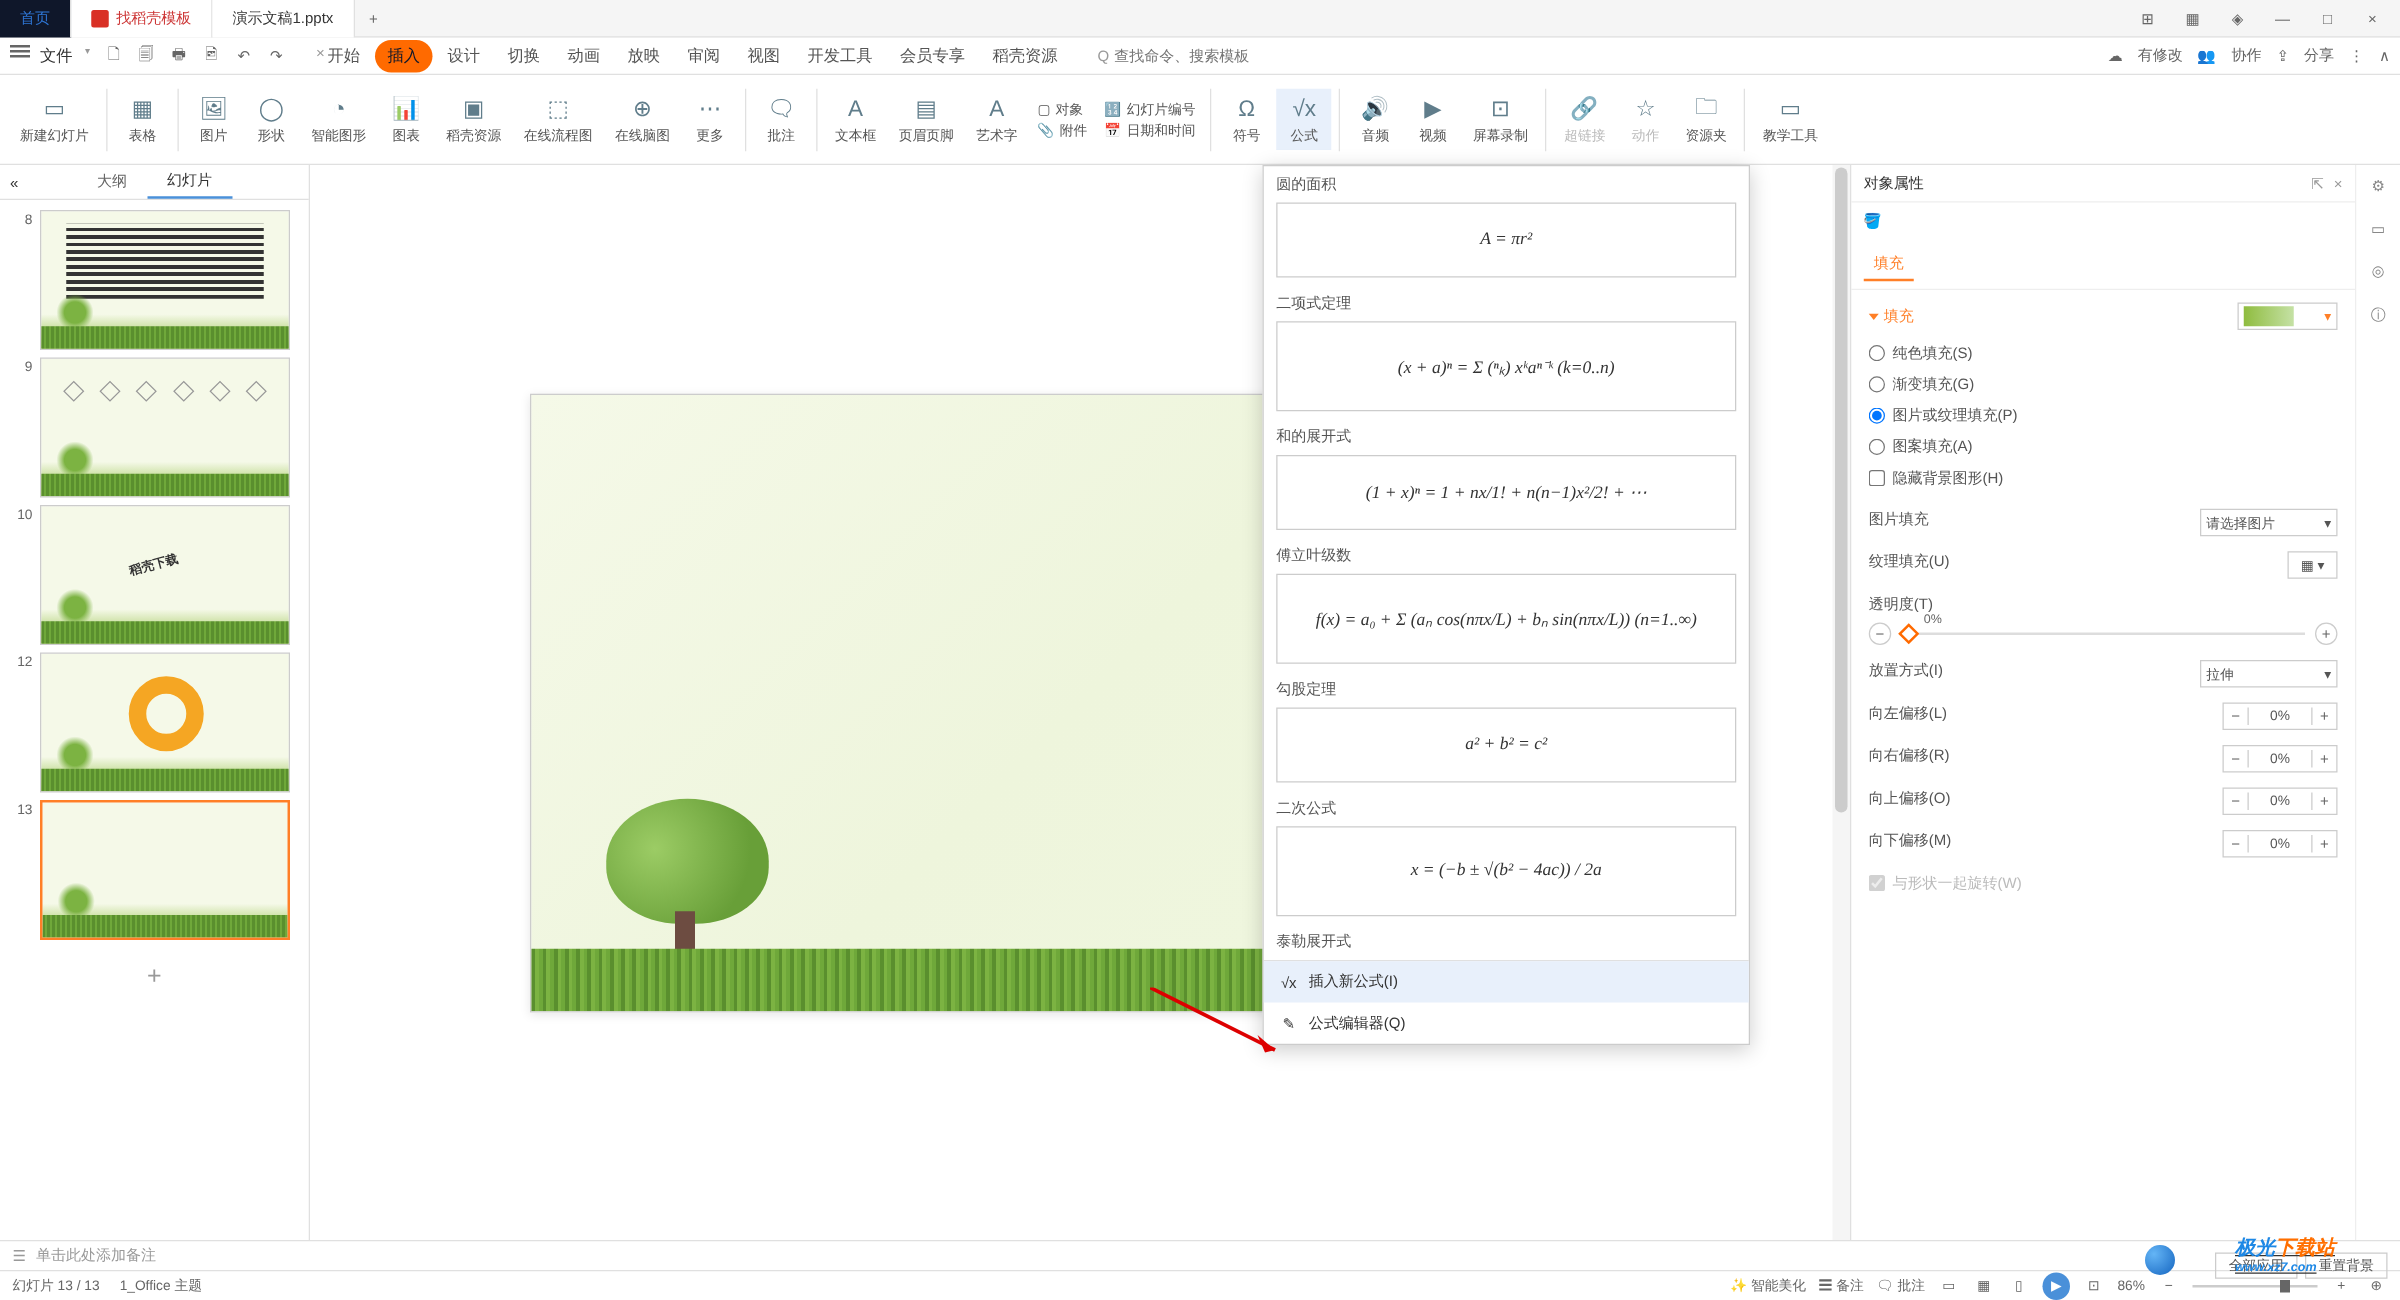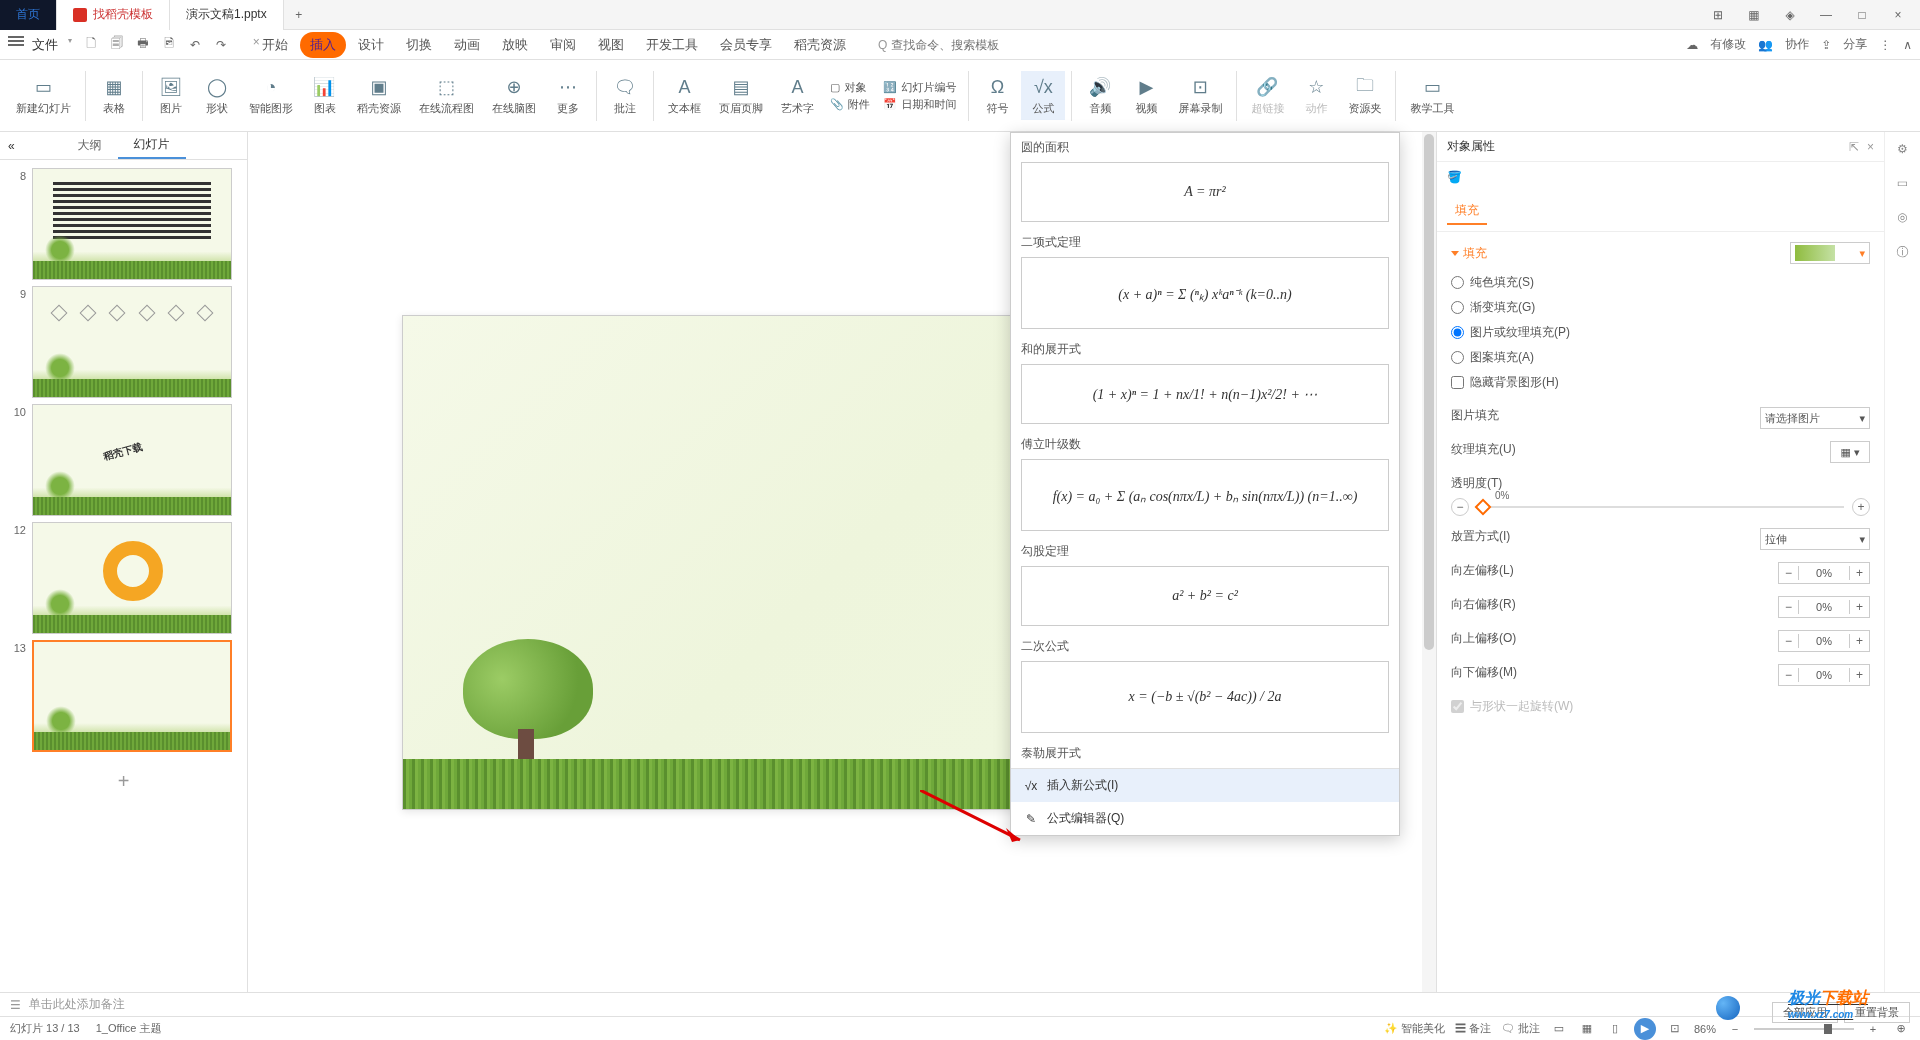--- a/index.html
+++ b/index.html
@@ -24,21 +24,21 @@
 .menubar { height: 30px; display: flex; align-items: center; padding: 0 8px; border-bottom: 1px solid #e0e0e0; gap: 2px; }
 .menu-left { display: flex; align-items: flex-start; gap: 4px; }
 .hamburger { width: 16px; display: flex; flex-direction: column; gap: 2px; }
 .hamburger span { height: 2px; background: #666; }
 .menu-file { font-size: 13px; padding: 0 4px; }
 .dropdown-arrow { font-size: 8px; color: #999; margin-left: 2px; }
 .menu-icons { display: flex; gap: 8px; margin-left: 8px; }
 .menu-icon { width: 18px; height: 18px; color: #666; display: flex; align-items: center; justify-content: center; }
 .menu-tabs { display: flex; gap: 2px; margin-left: 20px; }
 .menu-tab { padding: 4px 10px; font-size: 13px; color: #555; }
-.menu-tab.active { background: #ff6a00; color: #4c1d95; border-radius: 13px; }
+.menu-tab.active { background: #ff6a00; color: #0f172a; border-radius: 13px; }
 .search-box { margin-left: 20px; display: flex; align-items: center; color: #999; gap: 4px; }
 .search-box input { border: none; outline: none; font-size: 12px; width: 120px; }
 .menu-right { margin-left: auto; display: flex; gap: 12px; align-items: center; color: #666; font-size: 12px; }
 
 
 .ribbon { height: 72px; display: flex; align-items: center; padding: 0 8px; border-bottom: 1px solid #e0e0e0; gap: 2px; }
 .ribbon-btn { display: flex; flex-direction: column; align-items: center; justify-content: center; padding: 4px 8px; gap: 2px; font-size: 11px; color: #555; min-width: 44px; }
 .ribbon-btn.active { background: #e8f0fb; }
 .ribbon-icon { width: 24px; height: 24px; display: flex; align-items: center; justify-content: center; color: #607d8b; font-size: 18px; }
 .ribbon-sep { width: 1px; height: 50px; background: #e0e0e0; margin: 0 4px; }
@@ -80,21 +80,21 @@
 .formula-dropdown { position: absolute; top: 132px; left: 1010px; width: 390px; background: #fff; border: 1px solid #ccc; box-shadow: 0 4px 16px rgba(0,0,0,0.2); z-index: 100; }
 .formula-section-title { padding: 6px 10px; font-size: 12px; color: #555; }
 .formula-box { margin: 0 10px 6px; border: 1px solid #ccc; height: 60px; display: flex; align-items: center; justify-content: center; font-family: "Cambria Math", serif; font-size: 14px; font-style: italic; }
 .formula-box.tall { height: 72px; }
 .formula-menu-item { padding: 8px 12px; display: flex; align-items: center; gap: 8px; font-size: 12px; }
 .formula-menu-item.highlight { background: #e8f0fb; }
 .formula-menu-icon { width: 16px; height: 16px; display: flex; align-items: center; justify-content: center; }
 .red-arrow { position: absolute; top: 790px; left: 920px; z-index: 101; width: 120px; height: 60px; }
 
 
-.props-panel { width: 484px; border-left: 1px solid #e0e0e0; display: flex; }
+.props-panel { width: 440px; border-left: 1px solid #e0e0e0; display: flex; }
 .props-main { flex: 1; padding: 0; }
 .props-header { height: 30px; display: flex; align-items: center; padding: 0 10px; border-bottom: 1px solid #eee; font-size: 12px; justify-content: space-between; }
 .props-header-icons { display: flex; gap: 8px; color: #999; }
 .props-icon-tab { padding: 8px 10px; }
 .props-tab-row { display: flex; padding: 6px 10px; border-bottom: 1px solid #eee; }
 .props-tab { padding: 4px 8px; font-size: 12px; color: #ff7f27; border-bottom: 2px solid #ff7f27; }
 .props-section { padding: 10px 14px; }
 .props-section-title { color: #ff7f27; font-size: 12px; margin-bottom: 10px; display: flex; align-items: center; gap: 4px; }
 .triangle-down { width: 0; height: 0; border-left: 4px solid transparent; border-right: 4px solid transparent; border-top: 5px solid #ff7f27; }
 .radio-group { display: flex; flex-direction: column; gap: 8px; margin-bottom: 16px; }

